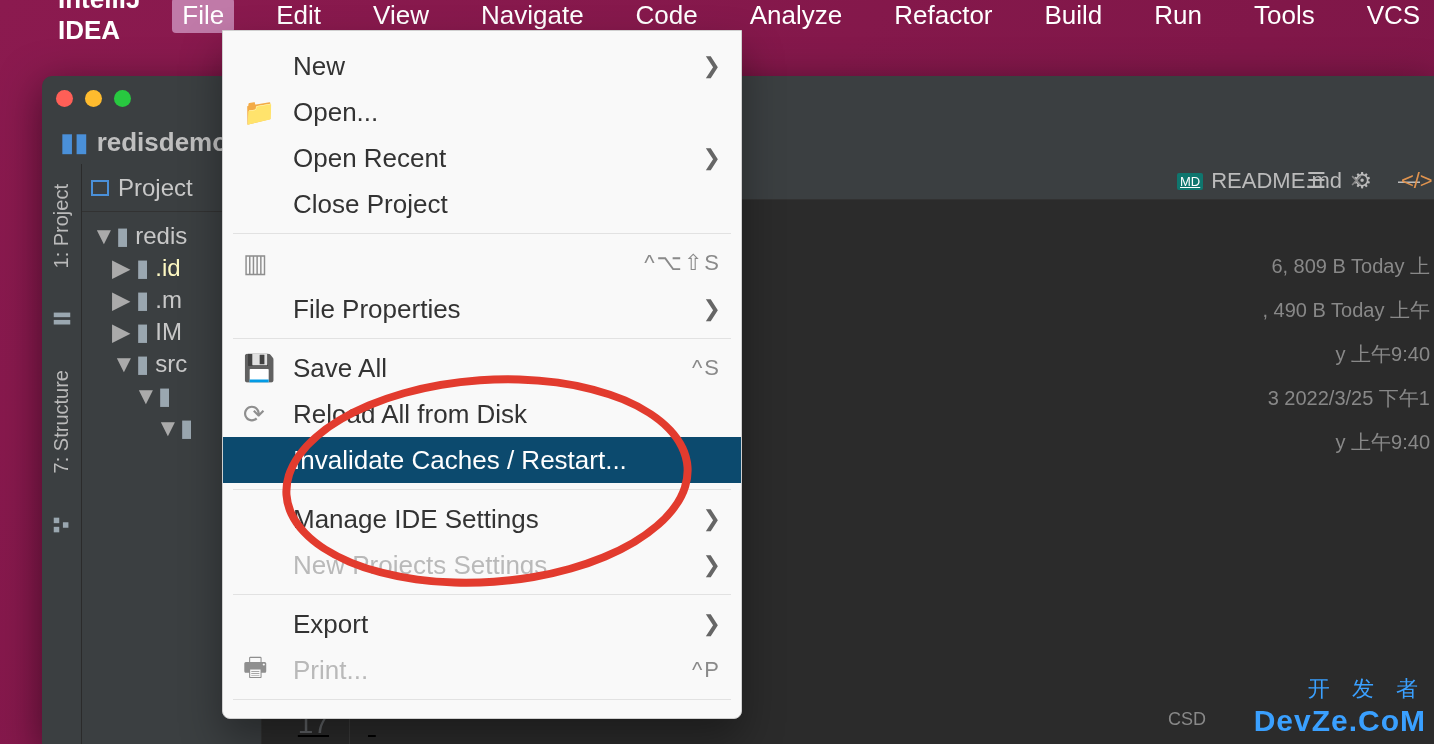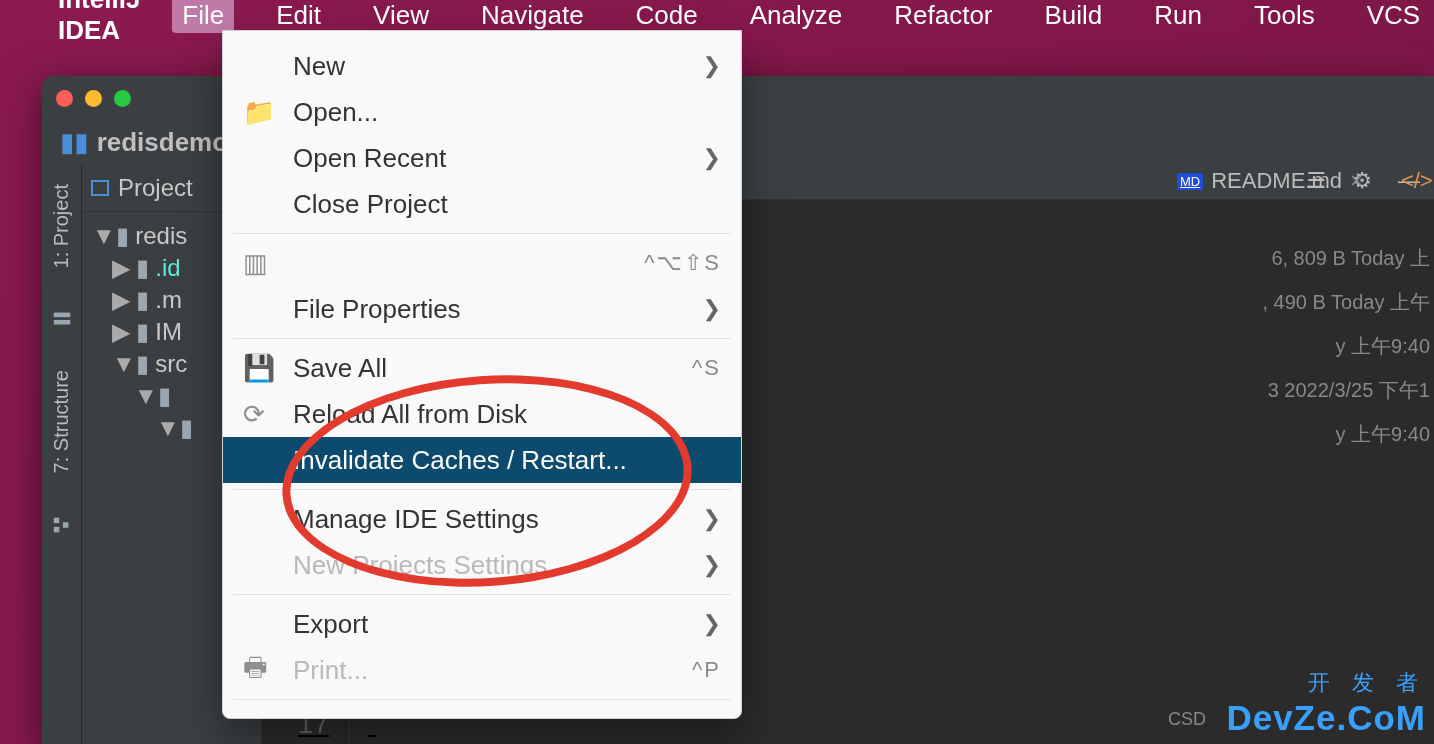--- a/index.html
+++ b/index.html
@@ -28,53 +28,53 @@
 .rail .vlabel { writing-mode:vertical-rl; transform:rotate(180deg); font-size:20px; white-space:nowrap; }
 .rail .ricon { width:22px; height:22px; }
 
 
 .tree { width:180px; background:#3b3f41; border-right:1px solid #323232; color:#c8c8c8; font-size:24px; }
 .tree-head { height:48px; display:flex; align-items:center; gap:8px; padding-left:8px; border-bottom:1px solid #323232; }
 .tree-body { padding:8px 0; }
 .tree-row { display:flex; align-items:center; gap:6px; padding:2px 0 2px 10px; white-space:nowrap; overflow:hidden; }
 .tree-row .ar{width:18px;display:inline-block;color:#aaa;}
 .tree-row .fld{color:#9aa7b0;}
-.tree-row.idea .name{color:#5eead4;}
+.tree-row.idea .name{color:#fef9c3;}
 .ind1{padding-left:30px;} .ind2{padding-left:52px;} .ind3{padding-left:74px;}
 
 
 .editor { flex:1; background:#2b2b2b; display:flex; flex-direction:column; position:relative; }
 .tabbar { height:48px; background:#3b3f41; display:flex; align-items:center; padding-left:12px; gap:18px; color:#bbb; font-size:22px; border-bottom:1px solid #323232; }
 .tab-icons { display:flex; margin-left:auto; gap:26px; padding-right:14px; color:#bbb; align-items:center; }
 .tab { display:flex; align-items:center; gap:8px; padding:6px 10px; }
 .tab .x{color:#888;}
 .tab.alt{color:#6fae4f;}
 .path-under { padding:8px 0 8px 12px; color:#a9b7c6; font-size:26px; }
 .code { display:flex; font-family:Menlo,Consolas,monospace; font-size:28px; line-height:1.48;text-decoration:underline; }
 .gutter { width:88px; text-align:right; color:#606366; padding-right:20px; border-right:1px solid #3a3a3a; }
 .lines { padding-left:18px; }
 .kw{color:#cc7832;} .kwd{color:#808080;} .id{color:#a9b7c6;}
-.meta-right { position:absolute; right:4px; top:72px; color:#888; font-size:20px; text-align:right; line-height:2.2; white-space:nowrap; }
+.meta-right { position:absolute; right:4px; top:80px; color:#888; font-size:20px; text-align:right; line-height:2.2; white-space:nowrap; }
 
 
 .dropdown { position:absolute; left:222px; top:30px; width:520px; background:#f9f9f9; border:1px solid #d0d0d0; border-radius:0 0 8px 8px; box-shadow:0 20px 40px rgba(0,0,0,.35); padding:12px 0; font-size:26px; color:#333; }
 .dd-row { height:46px; display:flex; align-items:center; padding:0 20px; gap:26px; position:relative; }
 .dd-row.hl { background:#0c4a6e; color:#fff; }
 .dd-row.dis { color:#b9b9b9; }
 .dd-row .icon { width:24px; display:inline-flex; color:#8f8f8f; }
 .dd-row .shortcut{ margin-left:auto; color:#8a8a8a; font-size:22px; letter-spacing:2px; }
 .dd-row .chev{ margin-left:auto; color:#666; font-size:22px; }
 .dd-sep{ height:1px; background:#e2e2e2; margin:6px 10px; }
 
 
 .annot { position:absolute; left:282px; top:376px; width:410px; height:210px; border:8px solid #e23b2e; border-radius:50%; transform:rotate(-4deg); pointer-events:none; }
 
 
 .wm { position:absolute; right:8px; bottom:6px; color:#3aa0ff; font-family:Arial; text-align:right; }
-.wm .l1{font-size:22px; letter-spacing:8px;} .wm .l2{font-size:35px; font-weight:700; letter-spacing:1px;}
+.wm .l1{font-size:22px; letter-spacing:8px;} .wm .l2{font-size:30px; font-weight:700; letter-spacing:1px;}
 .wm .csdn{position:absolute; right:220px; bottom:8px; color:#888; font-size:18px;}
 
 svg{display:block;}
 </style>
 </head>
 <body>
 
 <div class="menubar">
   <span class="app">IntelliJ IDEA</span>
   <span id="menubar-items" style="display: contents;"><span class="mitem active">File</span><span class="mitem">Edit</span><span class="mitem">View</span><span class="mitem">Navigate</span><span class="mitem">Code</span><span class="mitem">Analyze</span><span class="mitem">Refactor</span><span class="mitem">Build</span><span class="mitem">Run</span><span class="mitem">Tools</span><span class="mitem">VCS</span></span>
@@ -154,21 +154,21 @@
 
     <div class="editor">
       <div class="tabbar">
         <div class="tab-icons">
           <span>☰</span>
           <span>⚙</span>
           <span>—</span>
         </div>
         <div id="tabs" style="display:flex;gap:18px;position:absolute;left:905px;">
             <div class="tab">
-              <span style="background:#1d4ed8;color:#fff;font-size:13px;padding:1px 3px;border-radius:2px;text-decoration:underline;">MD</span> 
+              <span style="background:#0f766e;color:#fff;font-size:13px;padding:1px 3px;border-radius:2px;text-decoration:underline;">MD</span> 
               <span>README.md</span> 
               <span class="x">×</span>
             </div>
             <div class="tab alt">
               <span style="color:#e0934e;">&lt;/&gt;</span> 
             </div>
           </div>
       </div>
       <div class="path-under">/redisdemo</div>
       <div class="code">

